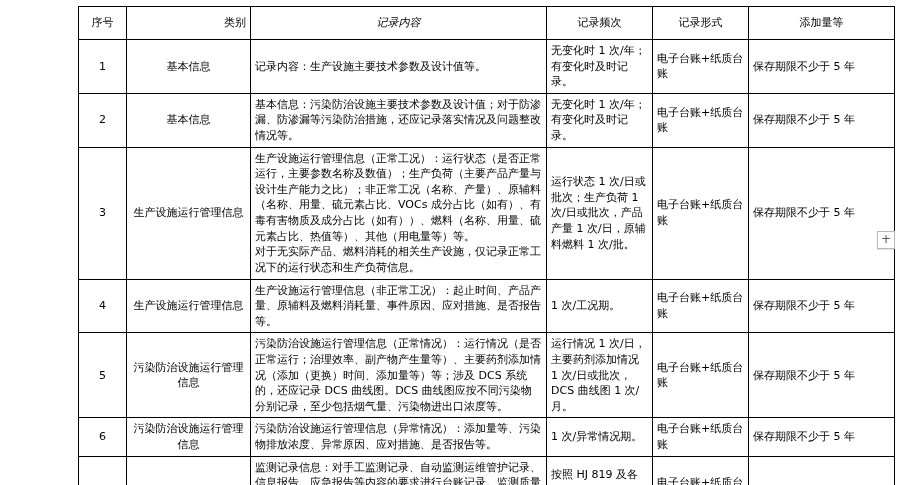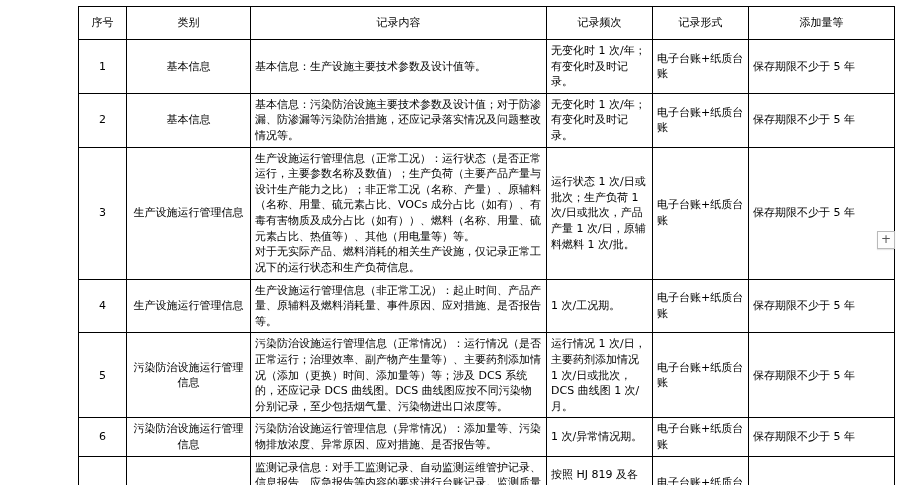--- a/index.html
+++ b/index.html
@@ -39,22 +39,22 @@
     padding: 3px 4px;
     font-weight: normal;
     font-size: 11px;
     line-height: 1.42;
   }
   thead td {
     text-align: center;
     height: 26px;
   }
   .c-no      { width: 48px;  text-align: center; border-radius: 8px; }
-  .c-cat     { width: 124px; text-align: center; }
-  .c-content { width: 296px; text-align: left; }
+  .c-cat     { width: 124px; text-align: right; }
+  .c-content { width: 296px; text-align: left; font-style: italic; }
   .c-freq    { width: 106px; text-align: left; }
   .c-form    { width: 96px;  text-align: left; }
   .c-other   { width: 146px; text-align: left; }
 
   thead .c-content, thead .c-freq, thead .c-form, thead .c-other { text-align: center; }
 
   td.center { text-align: center; }
   td.left   { text-align: left; }
 
   .cell-text { display: block; white-space: pre-line; }
@@ -98,21 +98,21 @@
           <td class="c-content">记录内容</td>
           <td class="c-freq">记录频次</td>
           <td class="c-form">记录形式</td>
           <td class="c-other">添加量等</td>
         </tr>
       </thead>
       <tbody>
         <tr>
           <td class="center">1</td>
           <td class="center">基本信息</td>
-          <td class="left">基本信息：生产设施主要技术参数及设计值等。</td>
+          <td class="left">记录内容：生产设施主要技术参数及设计值等。</td>
           <td class="left">无变化时 1 次/年；有变化时及时记录。</td>
           <td class="left">电子台账+纸质台账</td>
           <td class="left">保存期限不少于 5 年</td>
         </tr>
         <tr>
           <td class="center">2</td>
           <td class="center">基本信息</td>
           <td class="left">基本信息：污染防治设施主要技术参数及设计值；对于防渗漏、防渗漏等污染防治措施，还应记录落实情况及问题整改情况等。</td>
           <td class="left">无变化时 1 次/年；有变化时及时记录。</td>
           <td class="left">电子台账+纸质台账</td>

